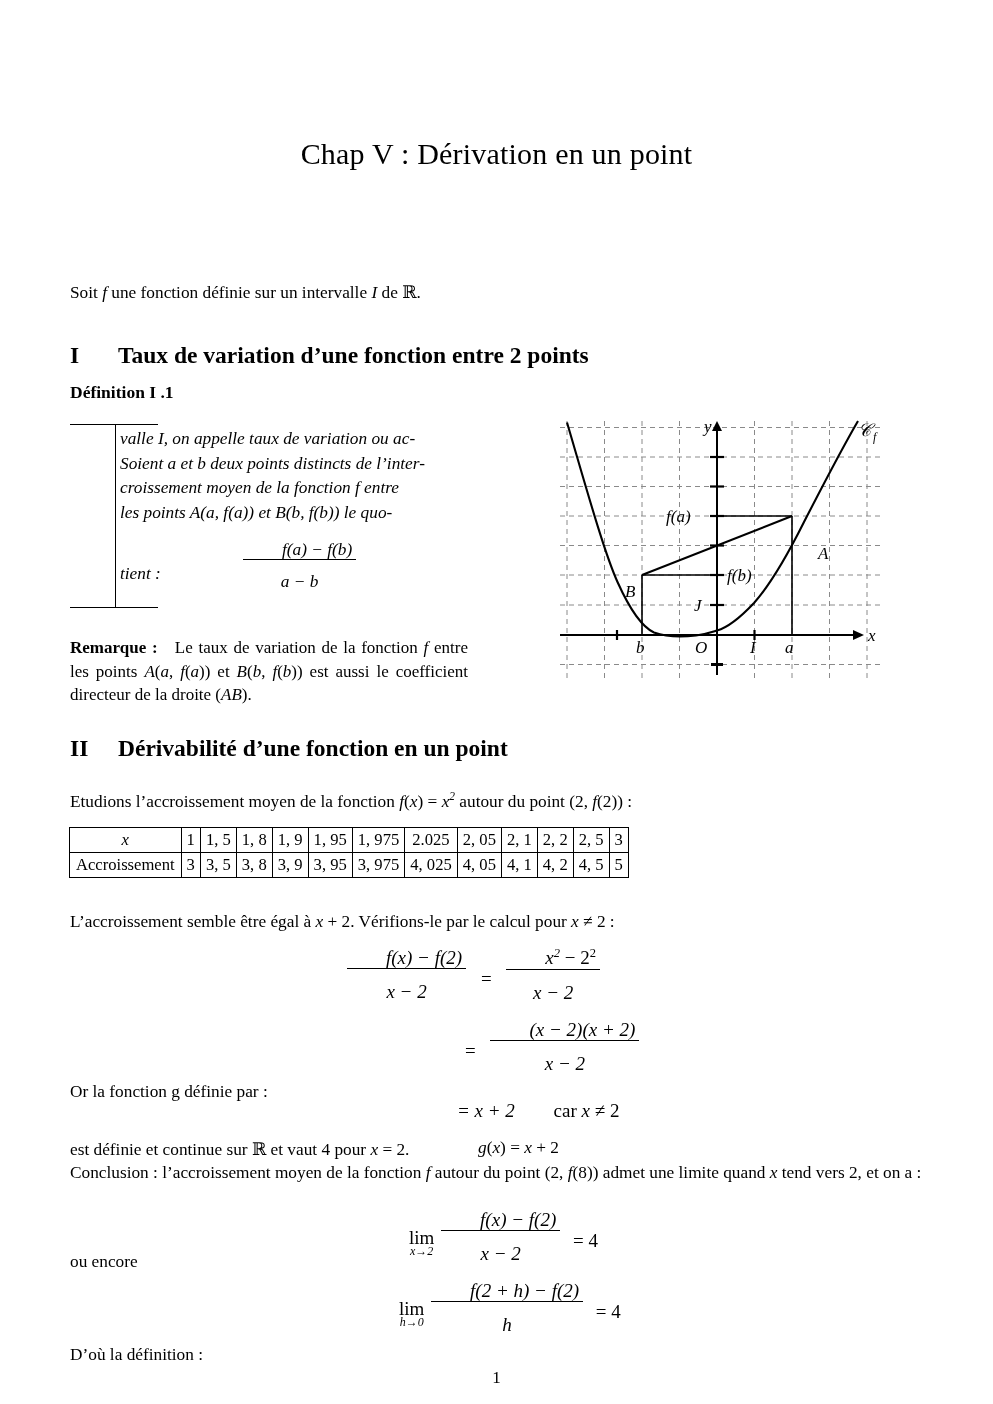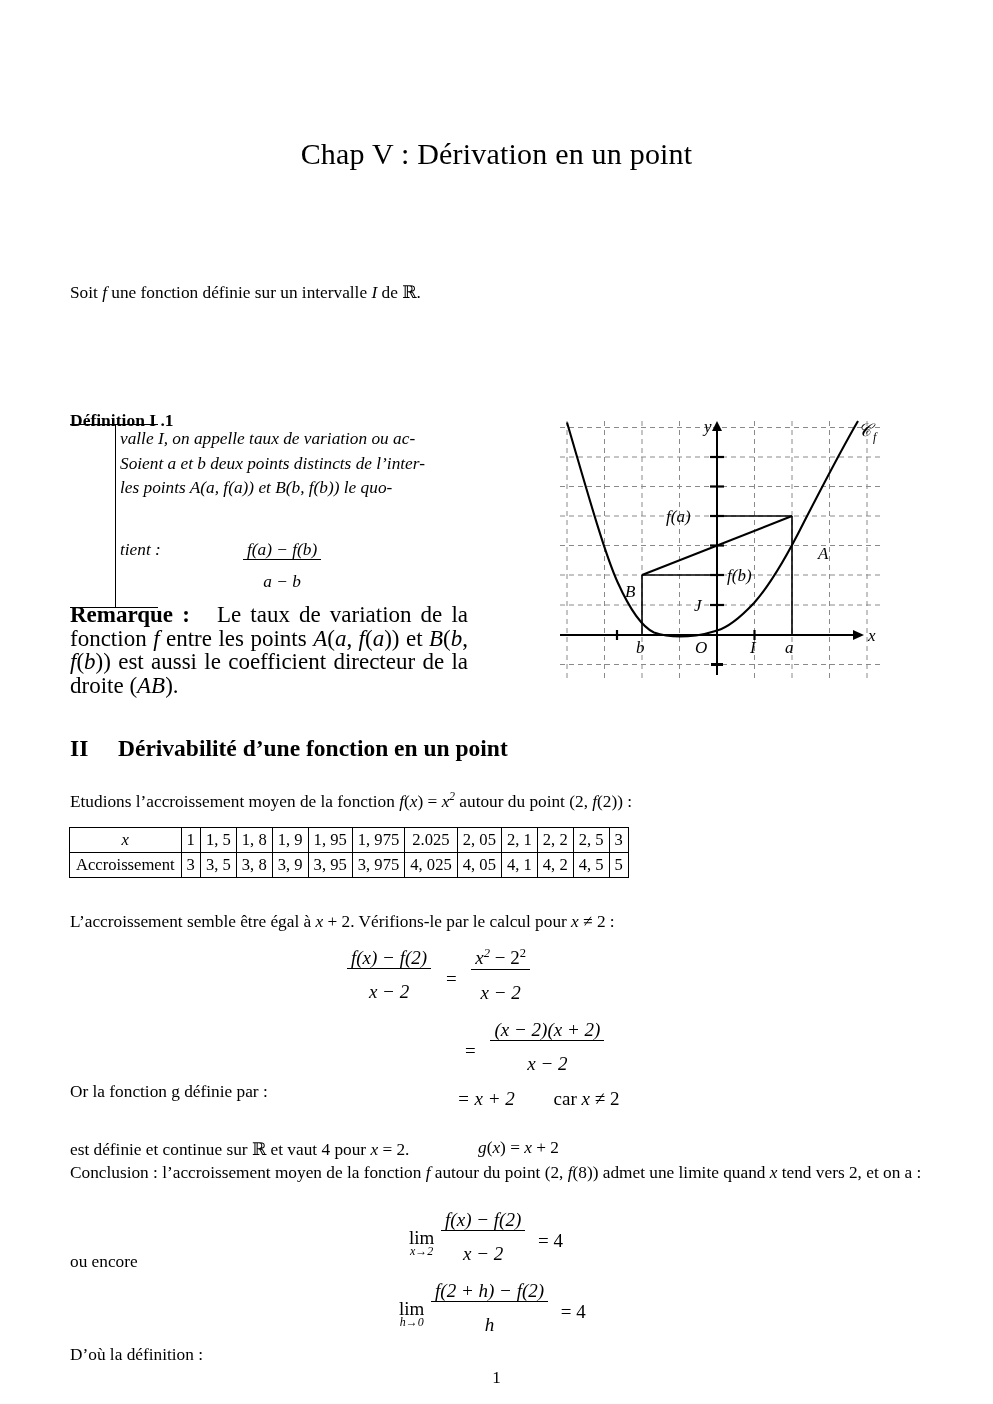--- a/index.html
+++ b/index.html
@@ -48,21 +48,21 @@
     font-size: 23.5px;
   }
   .sec .num {
     display: inline-block;
     width: 48px;
   }
 
   
   #def-head {
     position: absolute;
-    left: 70px; top: 410px;
+    left: 70px; top: 382px;
     font-weight: bold;
     font-size: 17.5px;
   }
   #def-frame {
     position: absolute;
     left: 70px; top: 424px;
     width: 88px; height: 184px;
   }
   #def-frame .top-rule {
     position: absolute; left: 0; top: 0;
@@ -90,37 +90,37 @@
 
   
   .frac {
     display: inline-block;
     vertical-align: middle;
     text-align: center;
     font-style: italic;
     line-height: 1.12;
     margin: 0 2px;
   }
-  .frac .num-part { display: block; padding: 0 4px; }
+  .frac .num-part { display: block; padding: 0 4px; margin-left: 35px; }
   .frac .den-part { display: block; padding: 12px 4px; border-top: 1.3px solid #000; }
   .mathrow {
     position: absolute;
     font-size: 17.3px;
     font-style: italic;
     white-space: nowrap;
   }
   .up { font-style: normal; }
   sup.exp { font-size: 0.66em; vertical-align: super; font-style: italic; }
 
   
   #remark {
     position: absolute;
-    left: 70px; top: 603px;
+    left: 70px; top: 636px;
     width: 398px;
-    font-size: 23px;
+    font-size: 17px;
     line-height: 23.6px;
     text-align: justify;
     text-align-last: left;
   }
 
   
   #figure {
     position: absolute;
     left: 556px; top: 417px;
     width: 332px; height: 268px;
@@ -174,32 +174,36 @@
 <body>
 
 <div class="page">
 
   <div class="doc-title">Chap V : Dérivation en un point</div>
 
   <div class="btext" style="left:70px; top:281px; width:640px;">
     <span class="up">Soit </span><span class="it">f</span><span class="up"> une fonction définie sur un intervalle </span><span class="it">I</span><span class="up"> de ℝ.</span>
   </div>
 
+  <div class="sec" style="left:70px; top:342px;">
+    <span class="num">I</span><span>Taux de variation d’une fonction entre 2 points</span>
+  </div>
 
   <div id="def-head">Définition I .1</div>
 
   <div id="def-frame">
     <div class="top-rule"></div>
     <div class="v-rule"></div>
     <div class="bot-rule"></div>
   </div>
 
   <div id="def-body">
     <div>valle I, on appelle taux de variation ou ac-</div>
     <div>Soient a et b deux points distincts de l’inter-</div>
+    <div>croissement moyen de la fonction f entre</div>
     <div>les points A(a, f(a)) et B(b, f(b)) le quo-</div>
     <div class="lastline">tient :</div>
   </div>
 
   <div class="mathrow" style="left:241px; top:540px;">
     <span class="frac">
       <span class="num-part">f(a) − f(b)</span>
       <span class="den-part">a − b</span>
     </span>
   </div>
@@ -362,21 +366,21 @@
         <span class="den-part">x − 2</span>
       </span>
     </div>
     <div class="eqline" style="margin-top:4px; margin-left:112px;">
       <span class="up" style="margin:0 8px;">=</span>
       <span class="frac">
         <span class="num-part">(x − 2)(x + 2)</span>
         <span class="den-part">x − 2</span>
       </span>
     </div>
-    <div class="eqline" style="margin-top:2px; margin-left:112px;">
+    <div class="eqline" style="margin-top:14px; margin-left:112px;">
       <span class="it">= x + 2</span>
       <span class="up" style="margin-left:34px;">car <span class="it">x</span> ≠ 2</span>
     </div>
   </div>
 
   <div class="btext" style="left:70px; top:1080px; width:600px;">Or la fonction g définie par :</div>
 
   <div class="mathrow" style="left:478px; top:1106px;margin-top:32px;">
     <span class="it">g</span><span class="up">(</span><span class="it">x</span><span class="up">) = </span><span class="it">x</span><span class="up"> + 2</span>
   </div>

